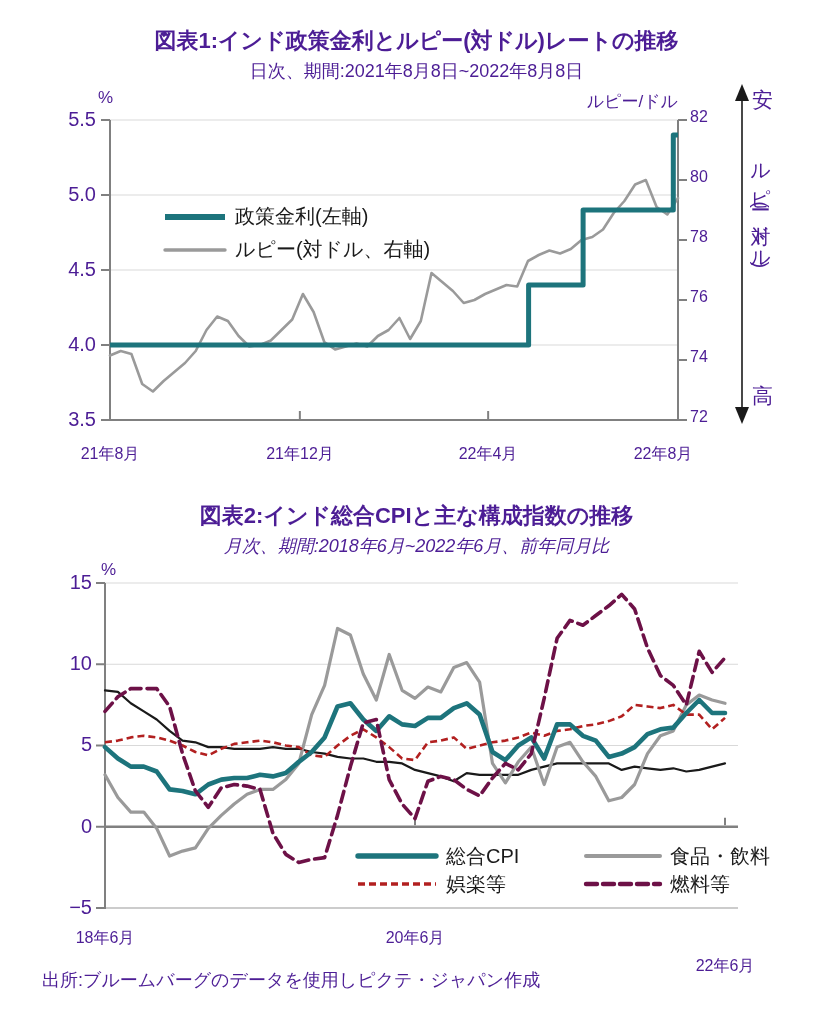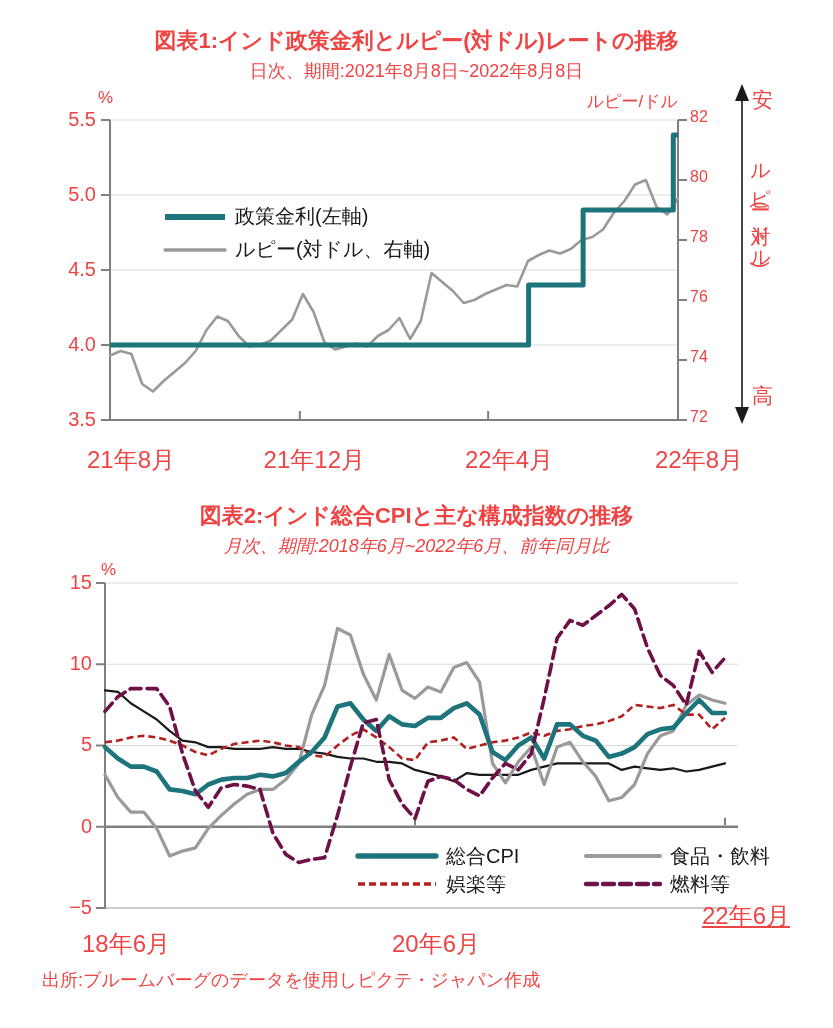--- a/index.html
+++ b/index.html
@@ -1,24 +1,24 @@
 <!DOCTYPE html>
 <html><head>
 <meta charset="utf-8">
 <style>
   html,body{margin:0;padding:0;background:#ffffff;}
   #stage{position:relative;width:833px;height:1028px;background:#ffffff;overflow:hidden;
          font-family:"Liberation Sans",sans-serif;color:#1a1a1a;}
-  .t{position:absolute;color:#ef4444;white-space:nowrap;}
+  .t{position:absolute;color:#4c1d95;white-space:nowrap;}
   .title{font-size:22px;font-weight:bold;left:0;width:833px;text-align:center;}
   .subtitle{font-size:18px;left:0;width:833px;text-align:center;}
   .unit{font-size:17px;}
   .tick{font-size:20px;}
   .tickR{left:690px;font-size:16px;}
-  .xlab{font-size:24px;text-align:right;width:130px;}
+  .xlab{font-size:16px;text-align:center;width:130px;}
   .leg-row{display:flex;align-items:center;}
   .leg-label{font-size:20px;margin-left:7px;}
   #legend1{position:absolute;left:162px;top:200px;}
   #legend1 .leg-row{height:33px;}
   .legcol{position:absolute;top:842px;}
   .legcol .leg-row{height:28px;}
   #plot-layer{position:absolute;left:0;top:0;}
   .vtext{writing-mode:vertical-rl;text-orientation:mixed;font-size:20px;letter-spacing:2px;}
   .right-align{text-align:right;}
 </style>
@@ -87,21 +87,21 @@
   <div class="t tickR" style="top:108px;">82</div>
   <div class="t tickR" style="top:168px;">80</div>
   <div class="t tickR" style="top:228px;">78</div>
   <div class="t tickR" style="top:288px;">76</div>
   <div class="t tickR" style="top:348px;">74</div>
   <div class="t tickR" style="top:408px;">72</div>
 
   <div class="t xlab" style="left:45px;top:444px;">21年8月</div>
   <div class="t xlab" style="left:235px;top:444px;">21年12月</div>
   <div class="t xlab" style="left:423px;top:444px;">22年4月</div>
-  <div class="t xlab" style="left:613px;top:444px;">22年8月</div>
+  <div class="t xlab" style="left:598px;top:444px;">22年8月</div>
 
   <div id="legend1">
     <div class="leg-row">
       <svg width="66" height="12">
           <line x1="3" y1="6" x2="63" y2="6" stroke="#1d747c" stroke-width="5.8" stroke-linecap="butt"></line>
         </svg>
       <span class="leg-label">政策金利(左軸)</span>
     </div>
     <div class="leg-row">
       <svg width="66" height="12">
@@ -120,21 +120,21 @@
   <div class="t unit" style="left:101px;top:560px;">%</div>
 
   <div class="t tick right-align" style="left:36px;top:571px;width:56px;">15</div>
   <div class="t tick right-align" style="left:36px;top:652px;width:56px;">10</div>
   <div class="t tick right-align" style="left:36px;top:733px;width:56px;">5</div>
   <div class="t tick right-align" style="left:36px;top:815px;width:56px;">0</div>
   <div class="t tick right-align" style="left:36px;top:896px;width:56px;">−5</div>
 
   <div class="t xlab" style="left:40px;top:928px;">18年6月</div>
   <div class="t xlab" style="left:350px;top:928px;">20年6月</div>
-  <div class="t xlab" style="left:660px;top:900px;text-decoration:underline;">22年6月</div>
+  <div class="t xlab" style="left:660px;top:956px;">22年6月</div>
 
   <div class="legcol" style="left:355px;">
     <div class="leg-row">
       <svg width="84" height="12">
           <line x1="3" y1="6" x2="81" y2="6" stroke="#1d747c" stroke-width="5.3999999999999995" stroke-linecap="round"></line>
         </svg>
       <span class="leg-label">総合CPI</span>
     </div>
     <div class="leg-row">
       <svg width="84" height="12">

